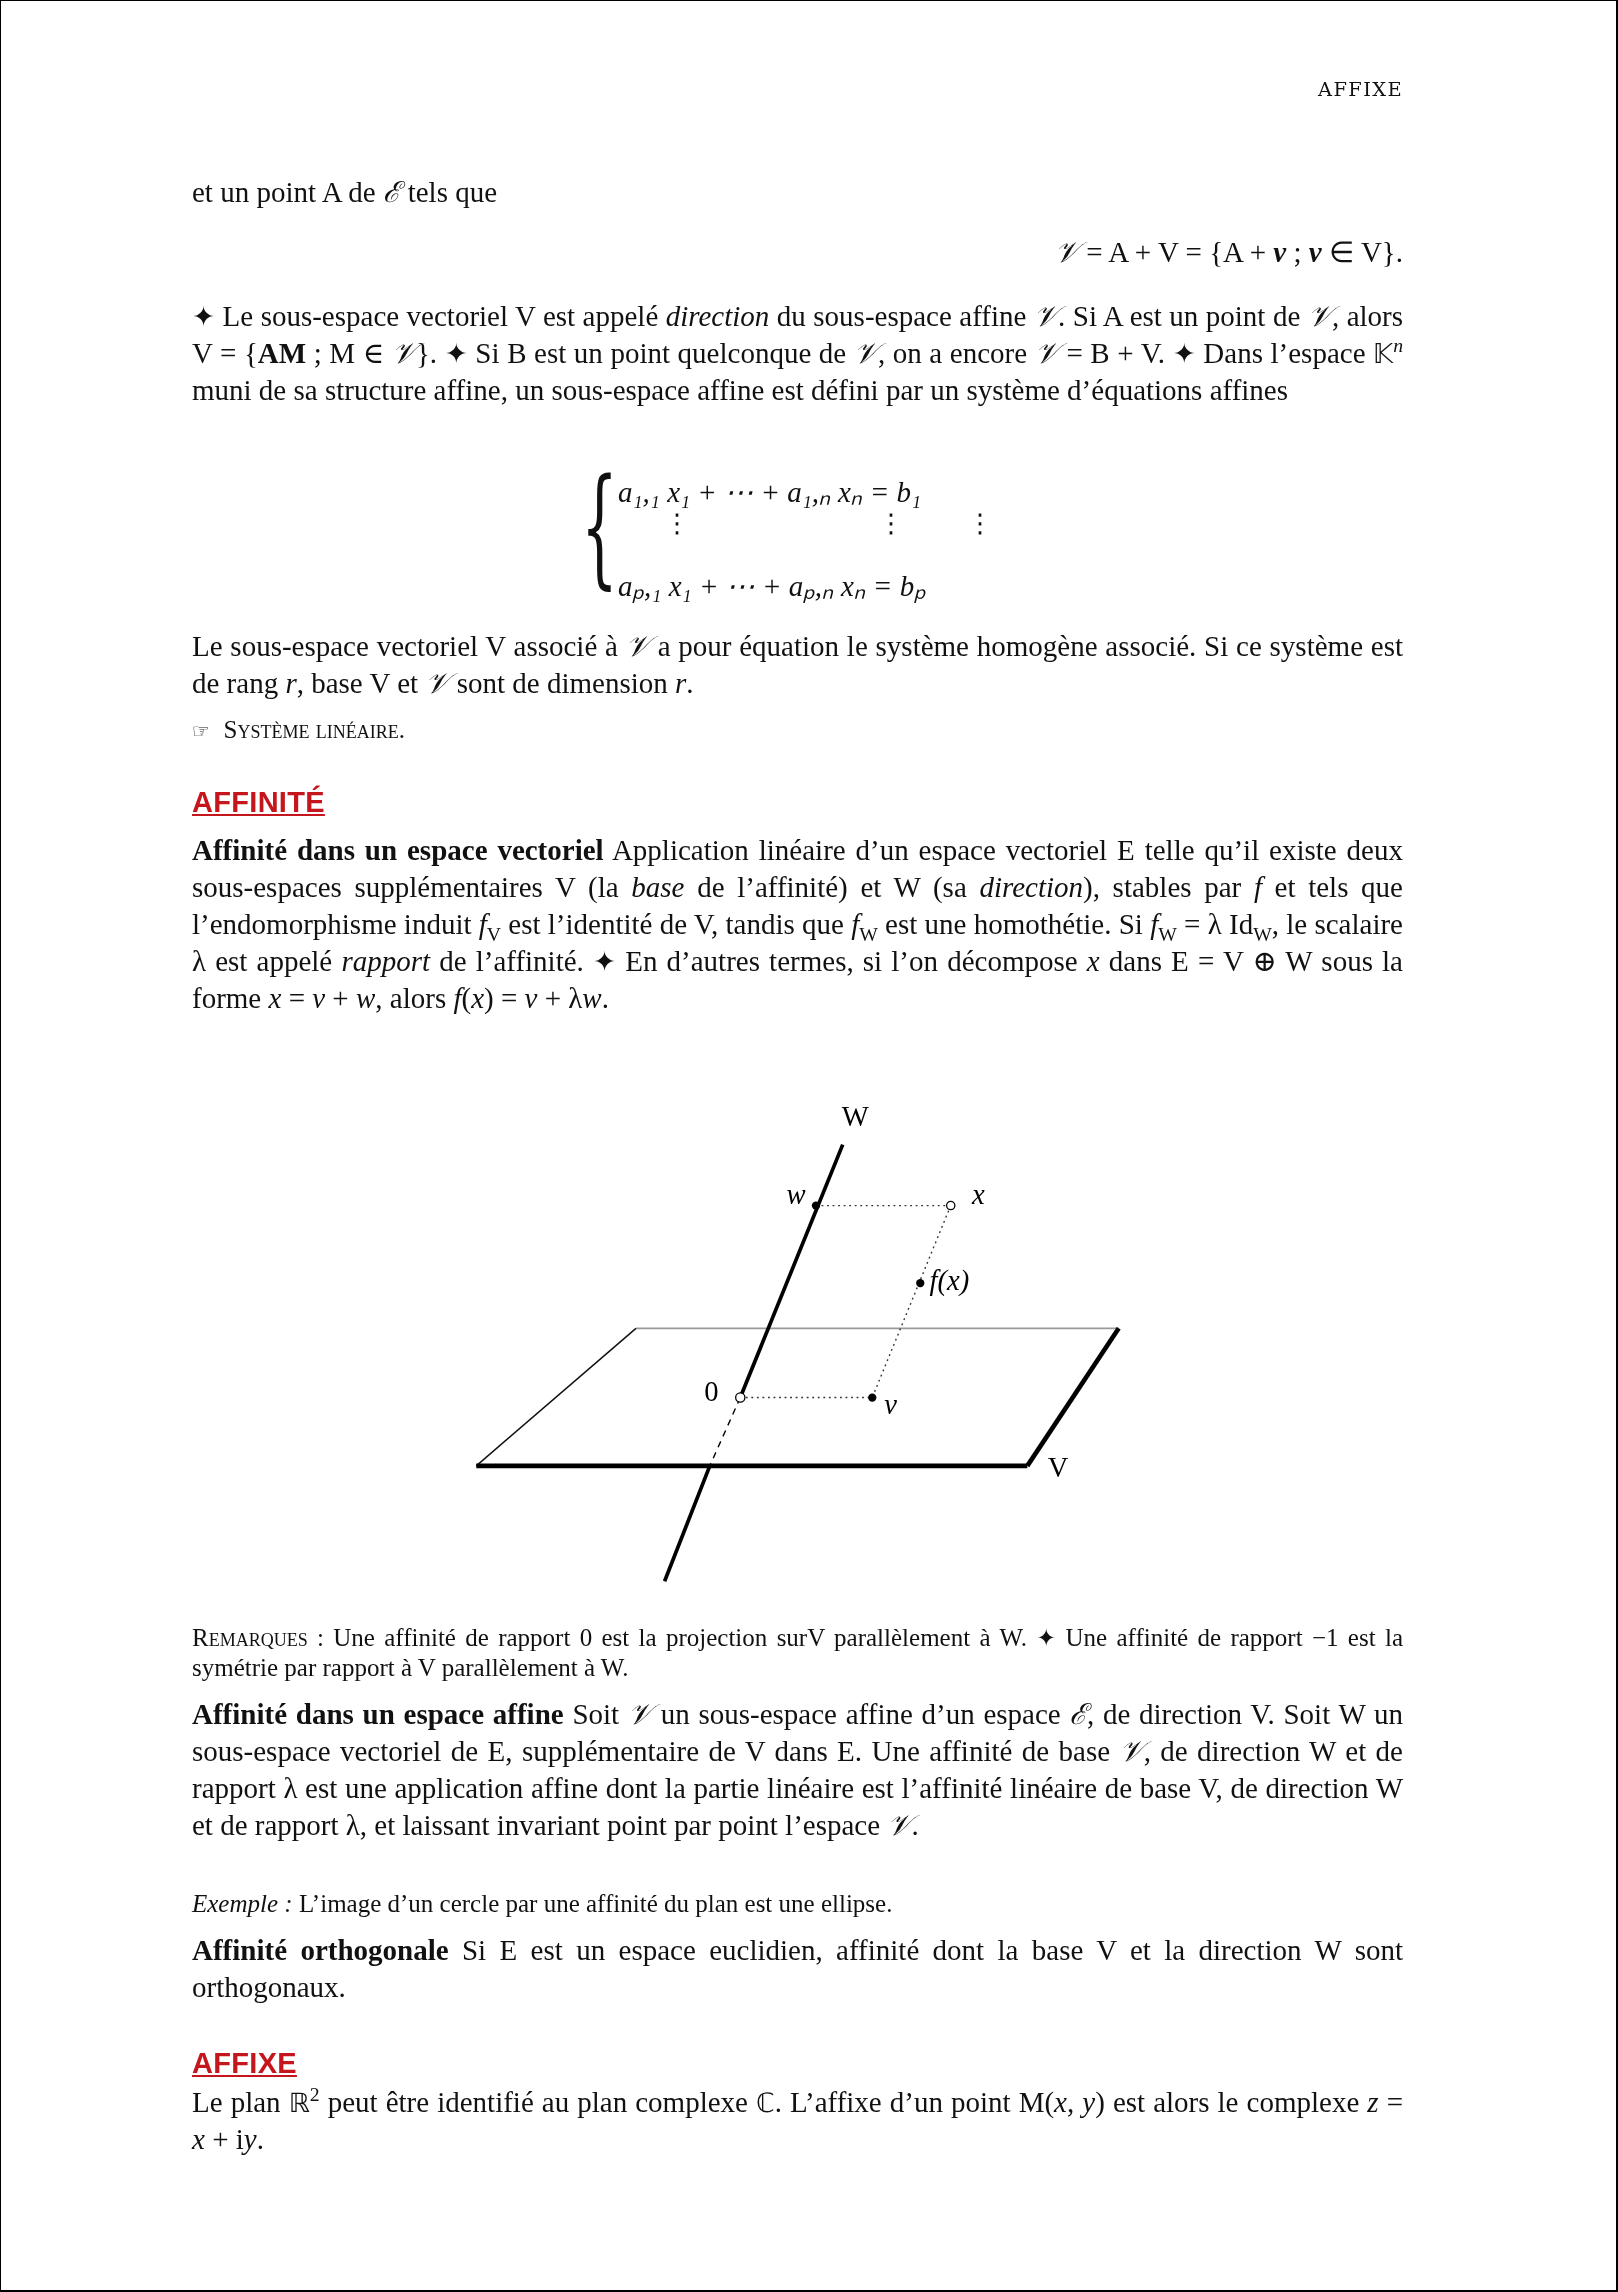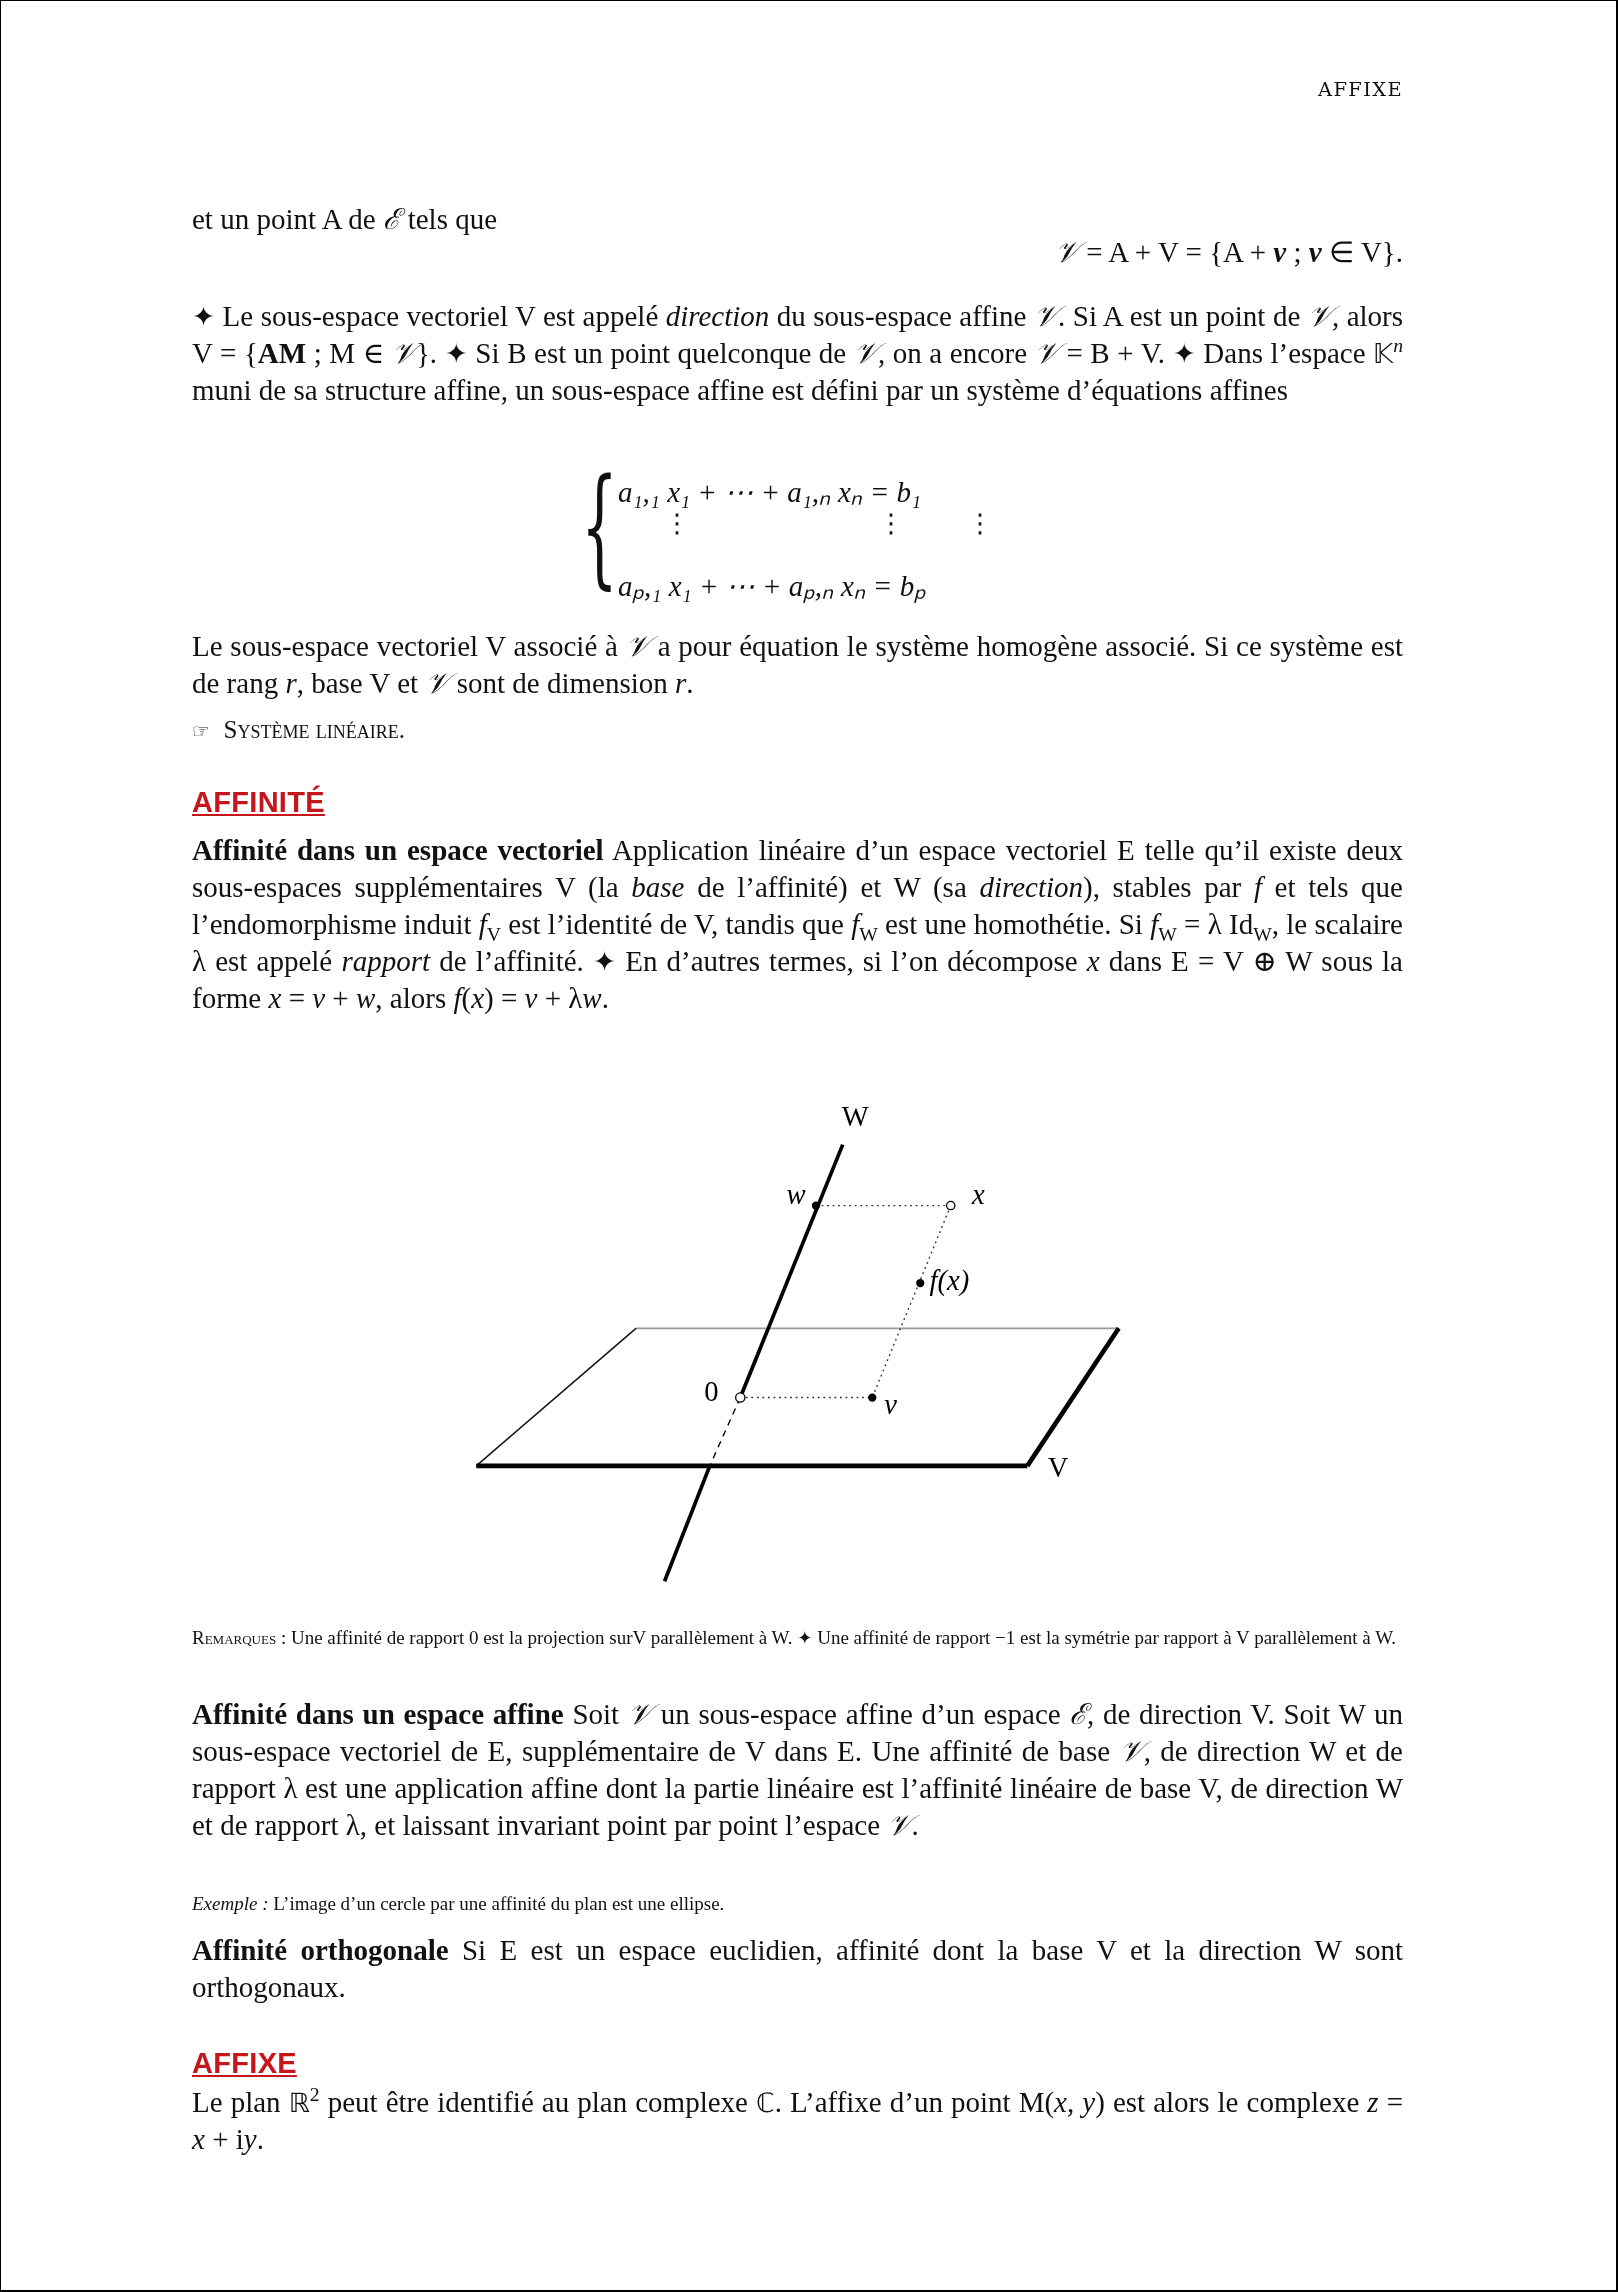--- a/index.html
+++ b/index.html
@@ -57,34 +57,34 @@
   }
   .sys-row { position: absolute; left: 37px; white-space: nowrap; }
   .vdots { position: absolute; font-size: 26px; line-height: 13px; }
 
   .see-also {
     position: absolute; left: 192px; top: 716px; font-size: 25px;
     font-family: "Liberation Serif", serif;
   }
   .see-also .hand { font-family: "DejaVu Sans", sans-serif; font-size: 20px; margin-right: 7.4px; }
 
-  .remark { font-size: 19px; line-height: 30px; }
+  .remark { font-size: 25px; line-height: 30px; }
 
   svg text { font-family: "Liberation Serif", serif; }
 </style>
 </head>
 <body>
 
 <div class="frame"></div>
 
 <div class="running-head">
   <span class="running-title">AFFIXE</span>
 </div>
 
-<div class="content" style="top:174px;margin-top:27px;">
+<div class="content" style="top:174px;">
   <p><span>et un point A de </span><span class="cal">ℰ</span><span> tels que</span></p>
 </div>
 <div class="display" style="top:235px;">
   <span><span class="cal">𝒱</span><span> = A + V = {A + </span><span class="b i">v</span><span> ; </span><span class="b i">v</span><span> ∈ V}.</span></span>
 </div>
 <div class="content" style="top:298px;">
   <p><span class="bullet">✦</span><span> Le sous-espace vectoriel V est appelé </span><span class="i">direction</span><span> du sous-espace affine </span><span class="cal">𝒱</span><span>. Si A est un point de </span><span class="cal">𝒱</span><span>, alors V = {</span><span class="b">AM</span><span> ; M ∈ </span><span class="cal">𝒱</span><span>}.  </span><span class="bullet">✦</span><span> Si B est un point quelconque de </span><span class="cal">𝒱</span><span>, on a encore </span><span class="cal">𝒱</span><span> = B + V.  </span><span class="bullet">✦</span><span> Dans l’espace </span><span class="bb">𝕂</span><sup class="i">n</sup><span> muni de sa structure affine, un sous-espace affine est défini par un système d’équations affines</span></p>
 </div>
 
 <div class="system">

